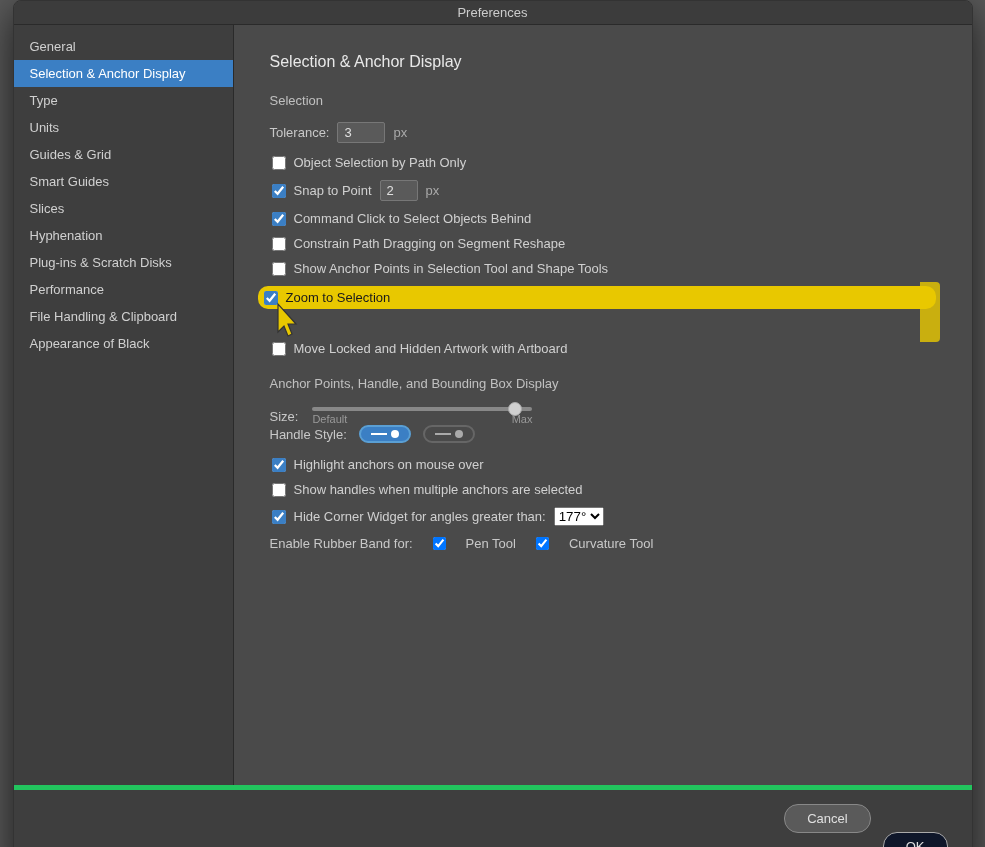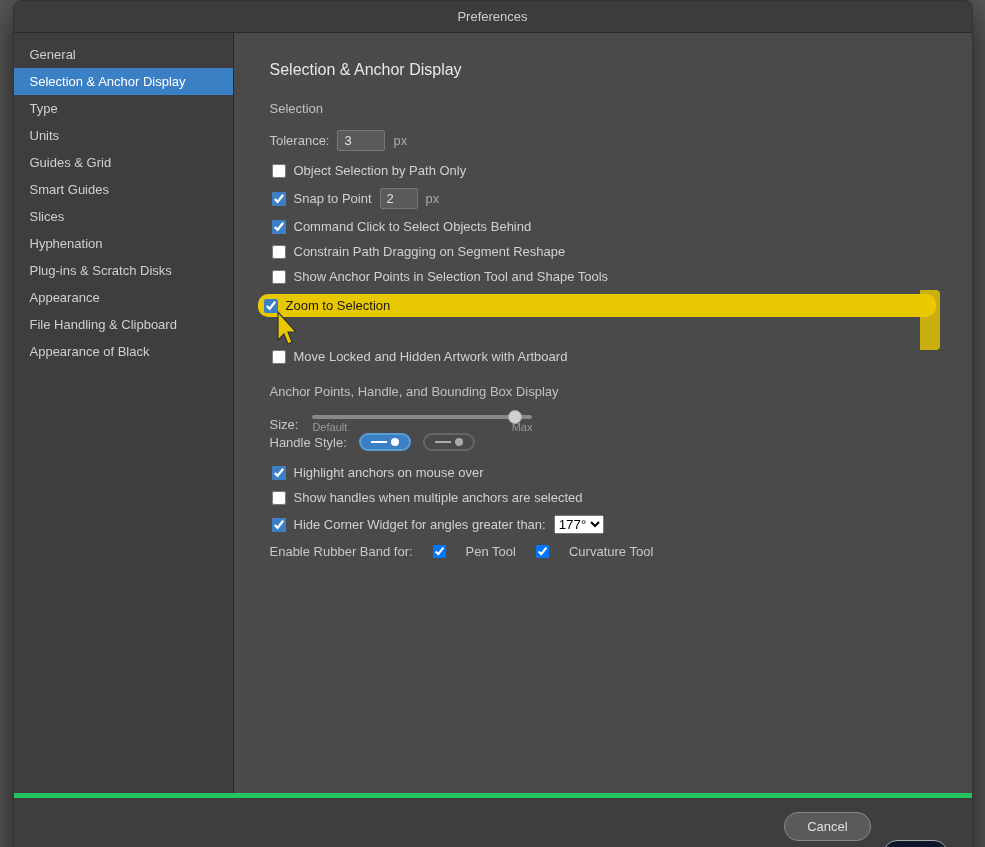--- a/index.html
+++ b/index.html
@@ -17,21 +17,21 @@
     .window {
       width: 960px;
       background: #4a4a4a;
       border-radius: 8px;
       box-shadow: 0 10px 40px rgba(0,0,0,0.7);
       overflow: hidden;
       border: 1px solid #333;
     }
     .title-bar {
       background: #3c3c3c;
-      height: 32px;
+      height: 24px;
       display: flex;
       align-items: center;
       justify-content: center;
       border-bottom: 1px solid #2a2a2a;
       position: relative;
     }
     .title-bar-text {
       font-size: 13px;
       color: #ccc;
       font-weight: 500;
@@ -278,21 +278,21 @@
     <div class="sidebar">
       <div class="sidebar-item">General</div>
       <div class="sidebar-item active">Selection &amp; Anchor Display</div>
       <div class="sidebar-item">Type</div>
       <div class="sidebar-item">Units</div>
       <div class="sidebar-item">Guides &amp; Grid</div>
       <div class="sidebar-item">Smart Guides</div>
       <div class="sidebar-item">Slices</div>
       <div class="sidebar-item">Hyphenation</div>
       <div class="sidebar-item">Plug-ins &amp; Scratch Disks</div>
-      <div class="sidebar-item">Appearance</div>
+      <div class="sidebar-item">Performance</div>
       <div class="sidebar-item">File Handling &amp; Clipboard</div>
       <div class="sidebar-item">Appearance of Black</div>
     </div>
 
     <div class="main">
       <div class="section-title">Selection &amp; Anchor Display</div>
 
       <div class="sub-section-label">Selection</div>
 
       <div class="form-row">

